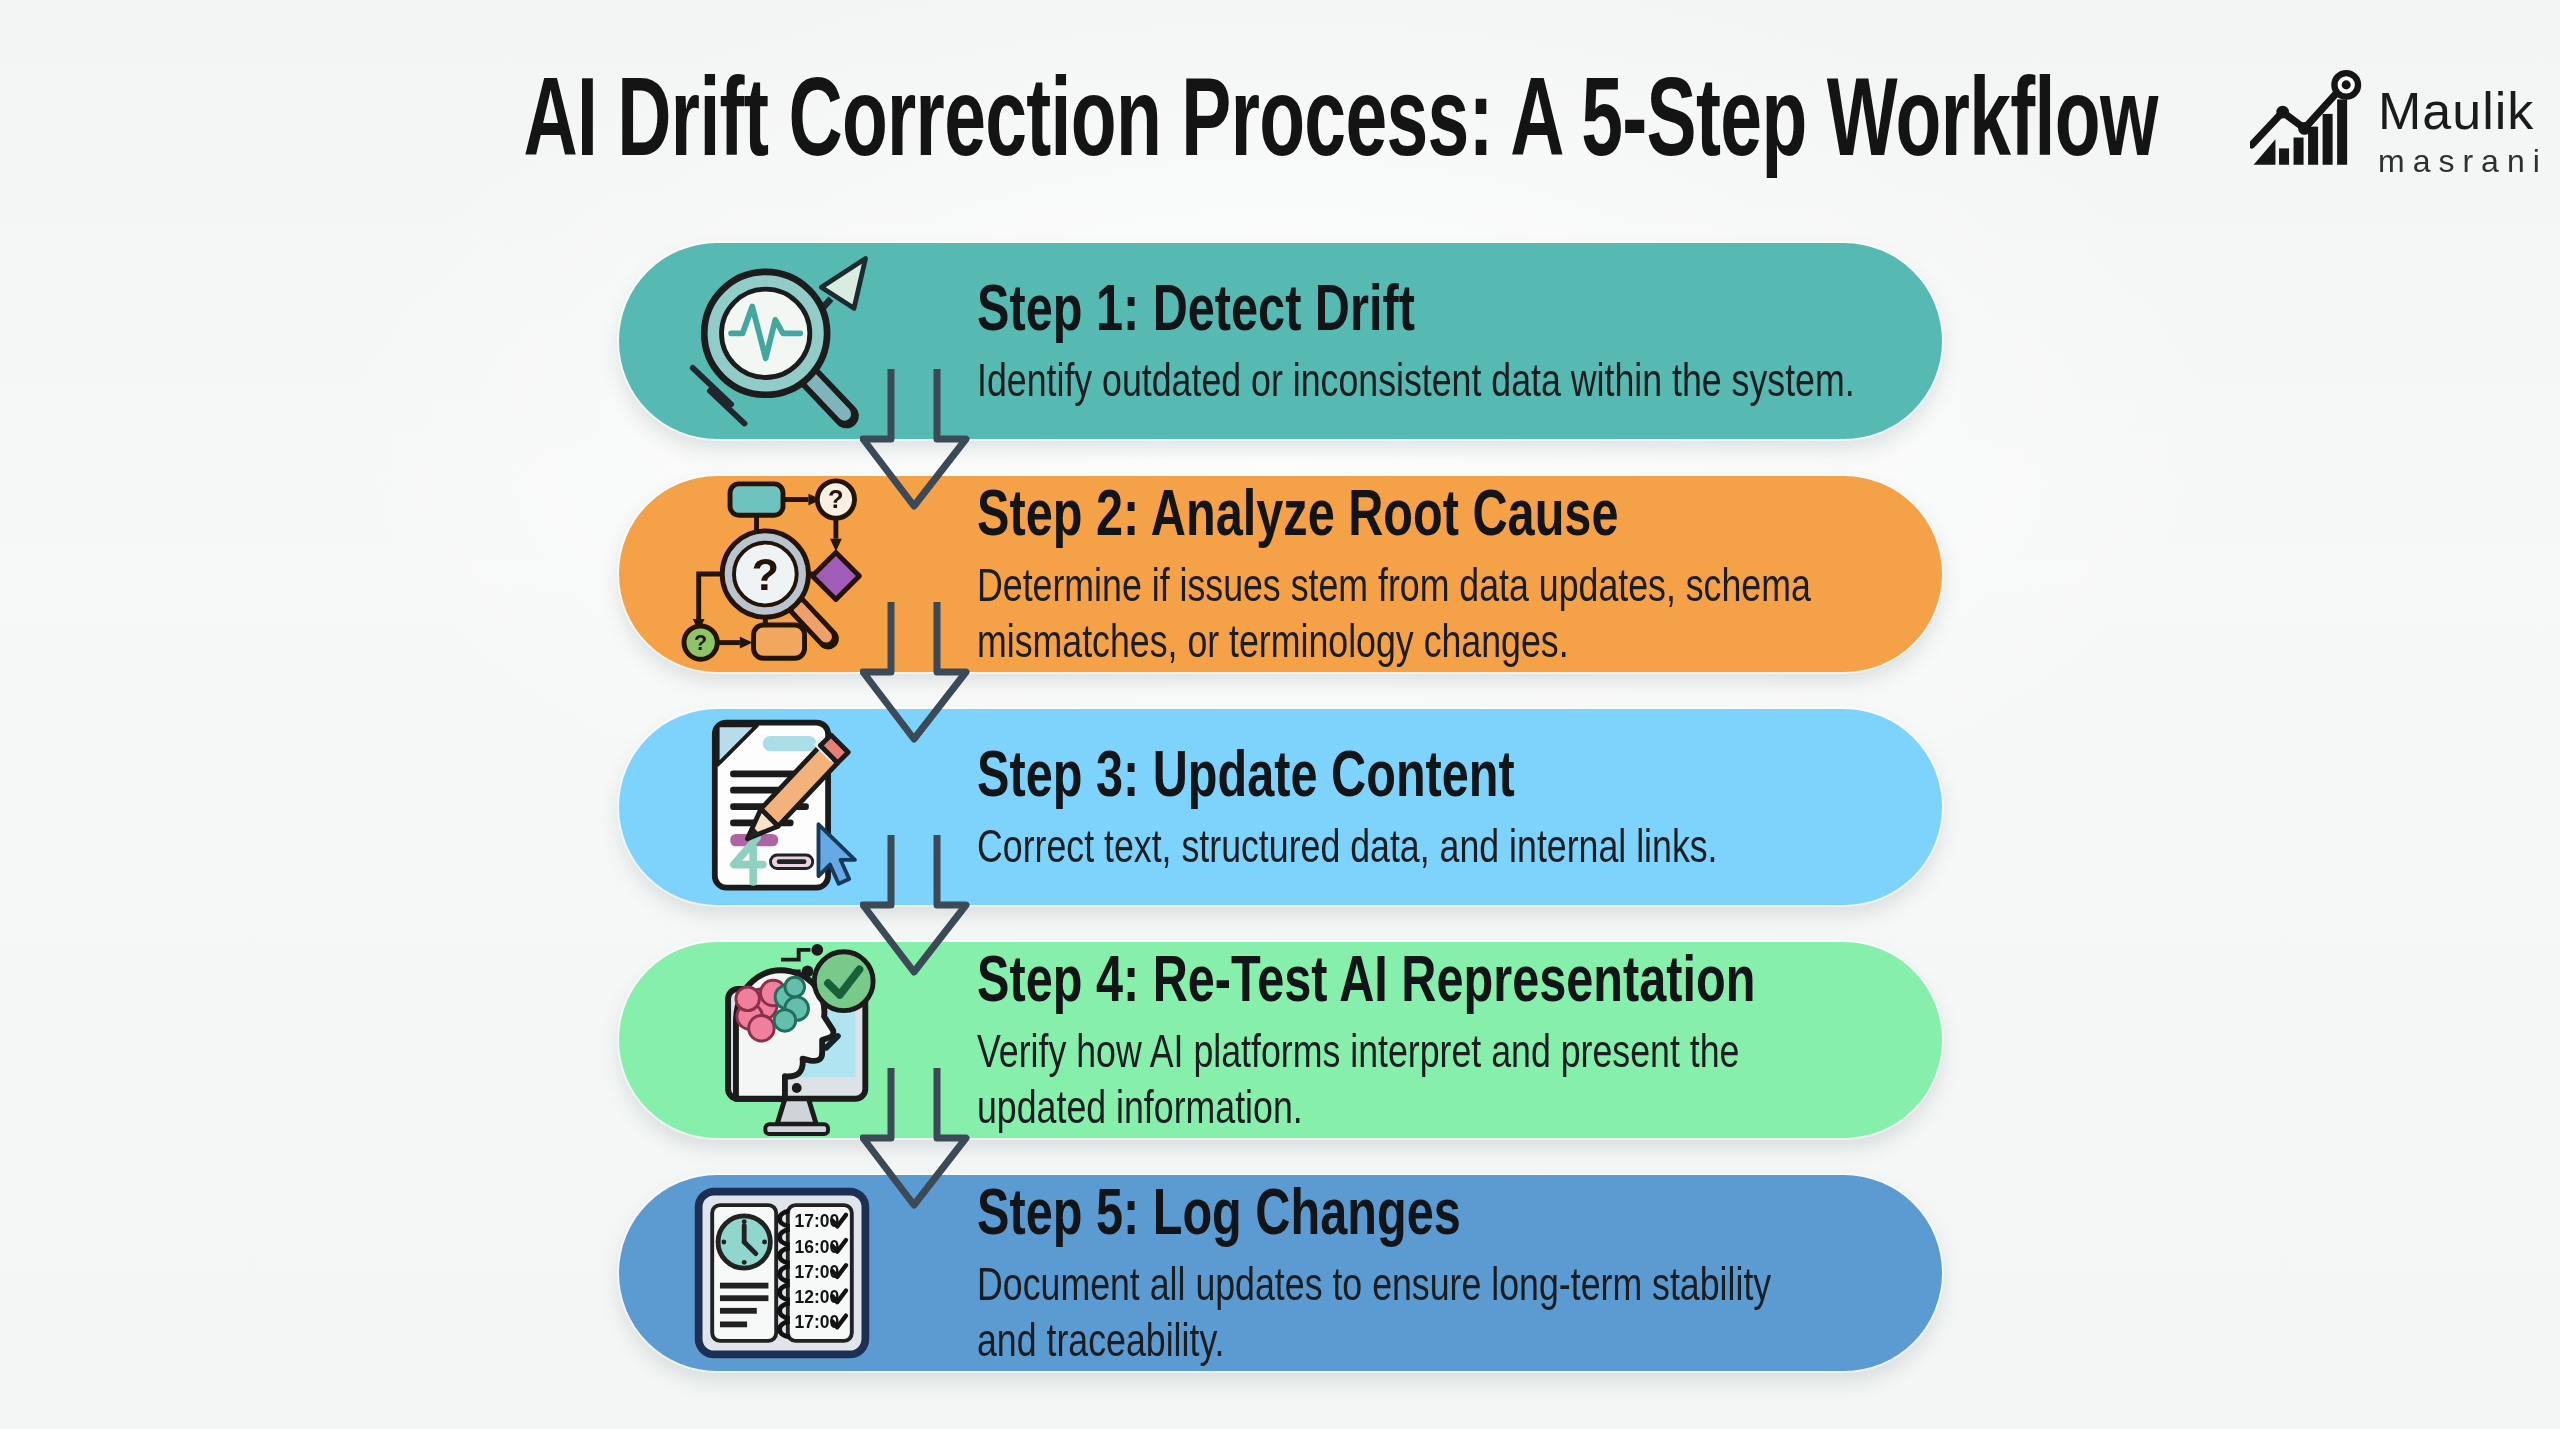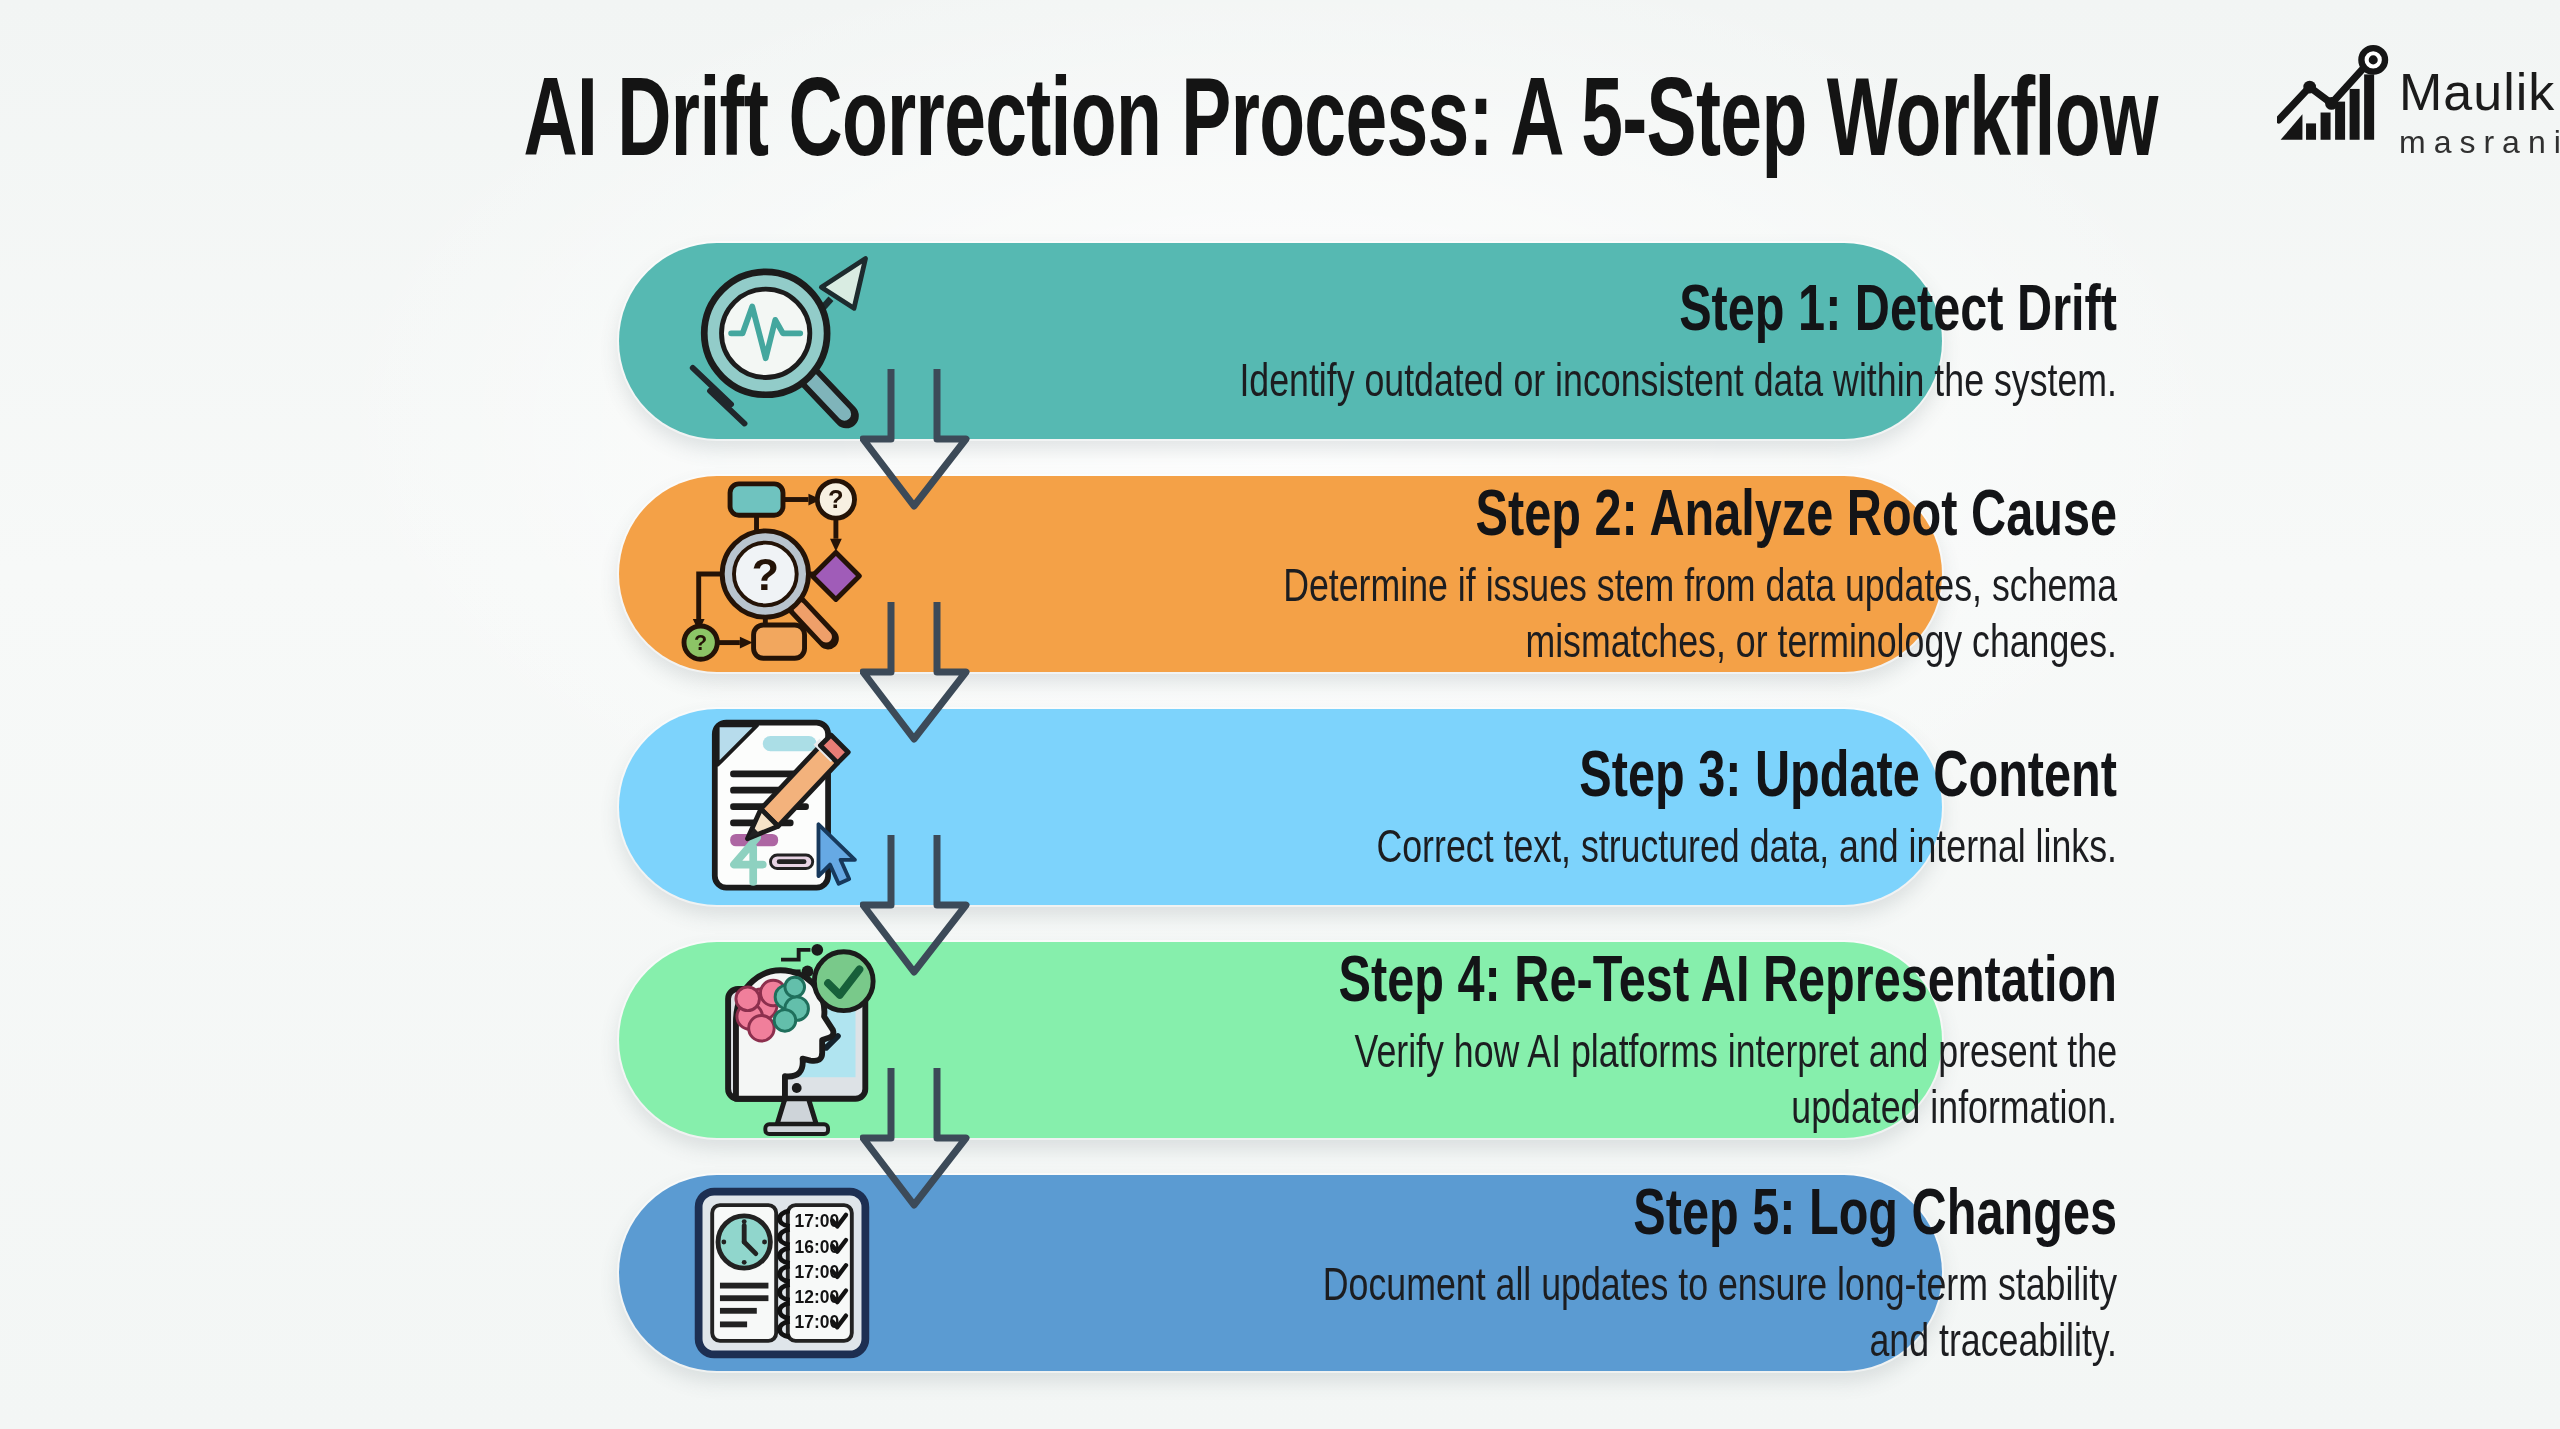--- a/index.html
+++ b/index.html
@@ -18,33 +18,32 @@
   .main-title{
     position:absolute;top:52px;left:0;width:100%;
     text-align:right;margin:0;z-index:3;
   }
   .main-title span{
     display:inline-block;white-space:nowrap;
     font-size:112px;font-weight:700;letter-spacing:-1px;color:#141414;
     transform:scaleX(.67);transform-origin:center top;
   }
   .logo{
-    position:absolute;top:42px;right:8px;width:275px;height:135px;z-index:4;
-    display:flex;align-items:flex-start;
+    position:absolute;top:42px;right:35px;width:275px;height:135px;z-index:4;
+    display:flex;align-items:flex-end;gap:6px;
   }
   .logo-chart{flex:0 0 auto;margin-top:2px;}
   .logo-text{margin-left:4px;margin-top:24px;}
   .logo-name{font-size:52px;font-weight:400;color:#1b1b1b;letter-spacing:1px;line-height:1;}
   .logo-subname{font-size:32px;font-weight:400;color:#303030;letter-spacing:8px;line-height:1;margin-top:8px;}
   
   .band{
     position:absolute;left:619px;width:1323px;height:196px;border-radius:98px;
     z-index:1;
     box-shadow:0 0 0 2px rgba(255,255,255,.55), 0 10px 20px rgba(70,90,95,.16);
-    text-align:right;
   }
   .band-icon{
     position:absolute;left:28px;top:0;width:270px;height:100%;
     display:flex;align-items:center;justify-content:center;
   }
   .band-text{
     position:absolute;left:358px;top:0;bottom:0;width:1500px;
     display:flex;flex-direction:column;justify-content:center;
   }
   .step-title{

